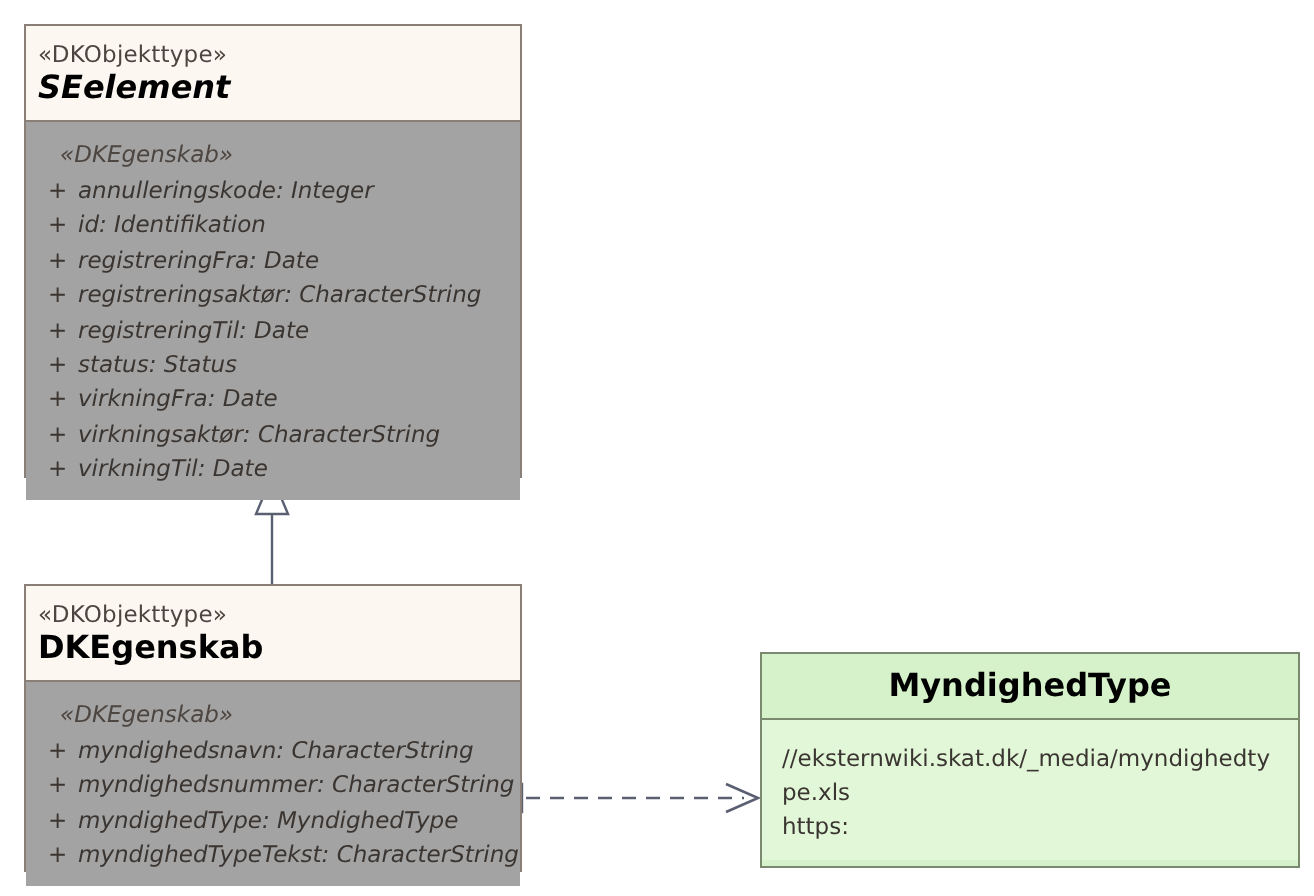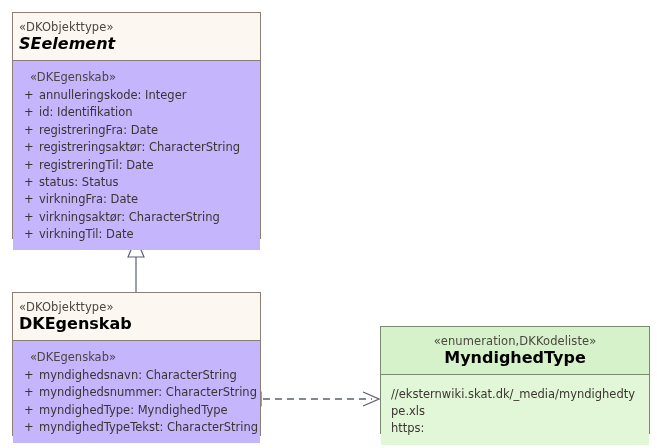--- a/index.html
+++ b/index.html
@@ -32,22 +32,23 @@
   }
   .uml-class .compartment-header {
     box-sizing: border-box;
     border-bottom: 1px solid #8a7f76;
     background: #fdf7f2;
     text-align: left;
     padding: 7px 6px 8px 6px;
   }
   .uml-class .compartment-body {
     box-sizing: border-box;
-    background: #c4b5fd;
+    background: #a3a3a3;
     padding: 8px 4px 6px 6px;
+    font-style: italic;
   }
   .stereotype {
     display: block;
     font-size: 11.5px;
     color: #4c4540;
     line-height: 15px;
     letter-spacing: 0.1px;
   }
   .class-name {
     display: block;
@@ -216,21 +217,20 @@
       </div>
       <div class="attr-row">
         <span class="attr-vis">+</span>
         <span class="attr-text">myndighedTypeTekst: CharacterString</span>
       </div>
     </div>
   </div>
 
   <div class="uml-enum" id="enum-myndighedtype" style="left:380px; top:326px; width:270px; height:108px;">
     <div class="compartment-header">
-      <span class="stereotype">«enumeration,DKKodeliste»</span>
       <span class="class-name">MyndighedType</span>
     </div>
     <div class="compartment-body">
       <div class="enum-note">//eksternwiki.skat.dk/_media/myndighedtype.xls</div>
       <div class="enum-note">https:</div>
     </div>
   </div>
 
 </div>
 

